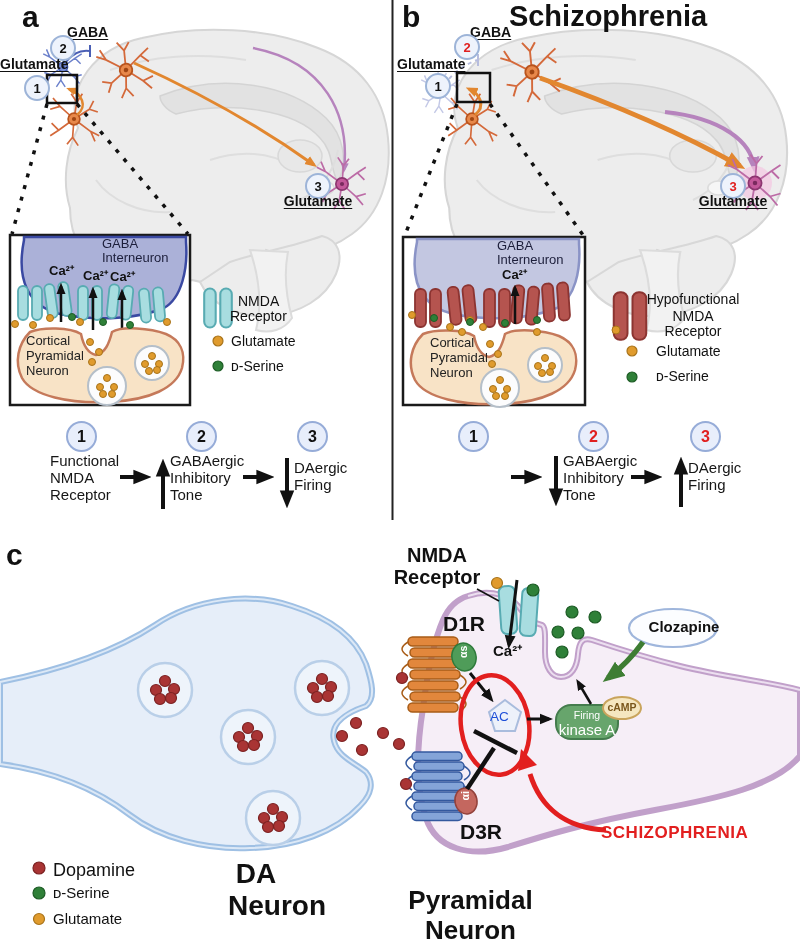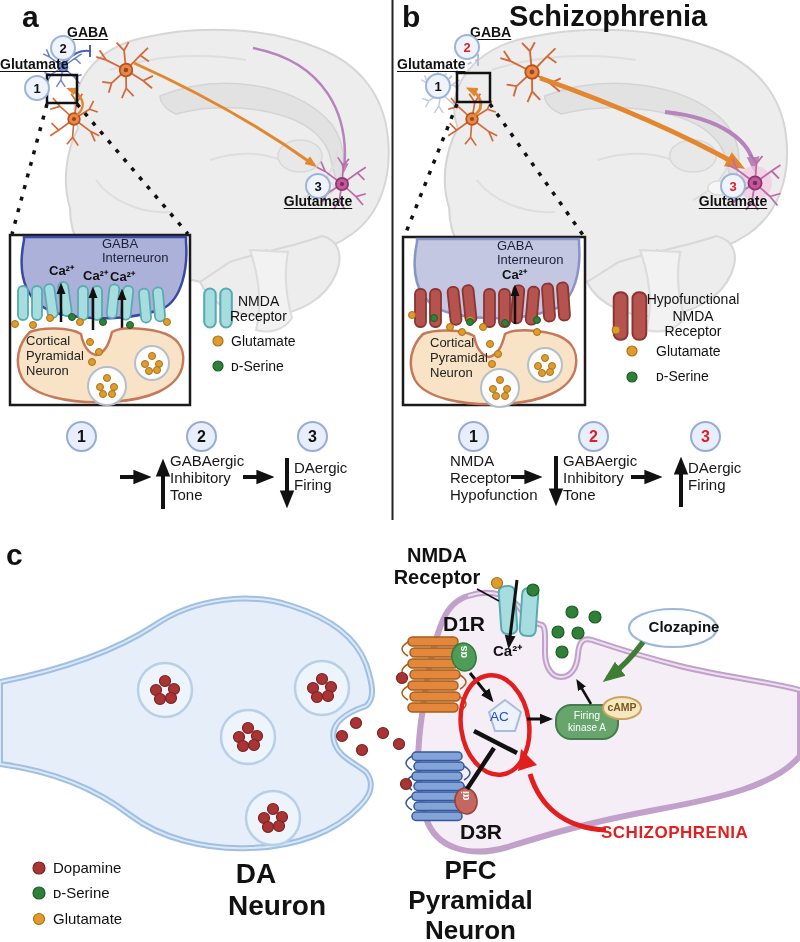--- a/index.html
+++ b/index.html
@@ -396,20 +396,21 @@
 <div class="t legtxt" style="left:231px;top:359px">ᴅ-Serine</div>
 <div class="mk stepmk" style="left:66px;top:421px">
       <span>1</span>
     </div>
 <div class="mk stepmk" style="left:186px;top:421px">
       <span>2</span>
     </div>
 <div class="mk stepmk" style="left:297px;top:421px">
       <span>3</span>
     </div>
+<div class="t steptxt" style="left:50px;top:452px;width:88px">Functional NMDA Receptor</div>
 <div class="t steptxt" style="left:170px;top:452px;width:92px">GABAergic Inhibitory Tone</div>
 <div class="t steptxt" style="left:294px;top:459px;width:70px">DAergic Firing</div>
 
 <div class="t b" style="left:402px;top:0;font-size:30px">b</div>
 <div class="t b ctr" style="left:493px;top:0;width:230px;font-size:29px">Schizophrenia</div>
 <div class="t b u" style="left:470px;top:25px;font-size:14px">GABA</div>
 <div class="mk" style="left:454px;top:34px">
       <span class="red">2</span>
     </div>
 <div class="t b u" style="left:397px;top:57px;font-size:14px">Glutamate</div>
@@ -433,40 +434,38 @@
 <div class="t legtxt" style="left:656px;top:369px">ᴅ-Serine</div>
 <div class="mk stepmk" style="left:458px;top:421px">
       <span>1</span>
     </div>
 <div class="mk stepmk" style="left:578px;top:421px">
       <span class="red">2</span>
     </div>
 <div class="mk stepmk" style="left:690px;top:421px">
       <span class="red">3</span>
     </div>
-<div class="t steptxt" style="left:450px;top:452px;width:104px">NMDA Receptor Hypofunction</div>
 <div class="t steptxt" style="left:563px;top:452px;width:92px">GABAergic Inhibitory Tone</div>
 <div class="t steptxt" style="left:688px;top:459px;width:70px">DAergic Firing</div>
 
 <div class="t b" style="left:6px;top:538px;font-size:30px">c</div>
 <div class="t b ctr" style="left:392px;top:544px;width:90px;font-size:20px">NMDA</div>
 <div class="t b ctr" style="left:392px;top:566px;width:90px;font-size:20px">Receptor</div>
 <div class="t b" style="left:493px;top:643px;font-size:15px">Ca²⁺</div>
 <div class="t b" style="left:443px;top:612px;font-size:21px">D1R</div>
 <div class="t b ctr rot" style="left:452px;top:646px;width:24px;font-size:10.5px;color:#fff">αs</div>
 <div class="t ctr" style="left:490px;top:709px;width:19px;font-size:13.5px;color:#1d4ed8">AC</div>
 <div class="t ctr" style="left:556px;top:710px;width:62px;font-size:10.5px;color:#fff">Firing</div>
-<div class="t ctr" style="left:556px;top:722px;width:62px;font-size:10px;color:#fff">kinase A</div>
+<div class="t ctr" style="left:556px;top:722px;width:62px;font-size:15px;color:#fff">kinase A</div>
 <div class="t b ctr" style="left:602px;top:702px;width:40px;font-size:10.5px;color:#7a571c">cAMP</div>
 <div class="t b ctr" style="left:629px;top:619px;width:110px;font-size:15px">Clozapine</div>
 <div class="t b" style="left:460px;top:820px;font-size:21px">D3R</div>
 <div class="t b ctr rot" style="left:454px;top:790px;width:24px;font-size:10.5px;color:#fff">αi</div>
 <div class="t b" style="left:601px;top:823px;font-size:17px;color:#e21f1f;letter-spacing:0.5px">SCHIZOPHRENIA</div>
 <div class="t b ctr" style="left:211px;top:858px;width:90px;font-size:28px">DA</div>
 <div class="t b ctr" style="left:228px;top:890px;width:90px;font-size:28px">Neuron</div>
-<div class="t b ctr" style="left:393px;top:856px;width:155px;font-size:26px">PFC</div>
 <div class="t b ctr" style="left:393px;top:886px;width:155px;font-size:26px">Pyramidal</div>
 <div class="t b ctr" style="left:393px;top:916px;width:155px;font-size:26px">Neuron</div>
-<div class="t" style="left:53px;top:860px;font-size:15px">Dopamine</div>
+<div class="t" style="left:53px;top:860px;font-size:18px">Dopamine</div>
 <div class="t" style="left:53px;top:885px;font-size:15px">ᴅ-Serine</div>
 <div class="t" style="left:53px;top:911px;font-size:15px">Glutamate</div>
 
 </div>
 
 </body></html>

